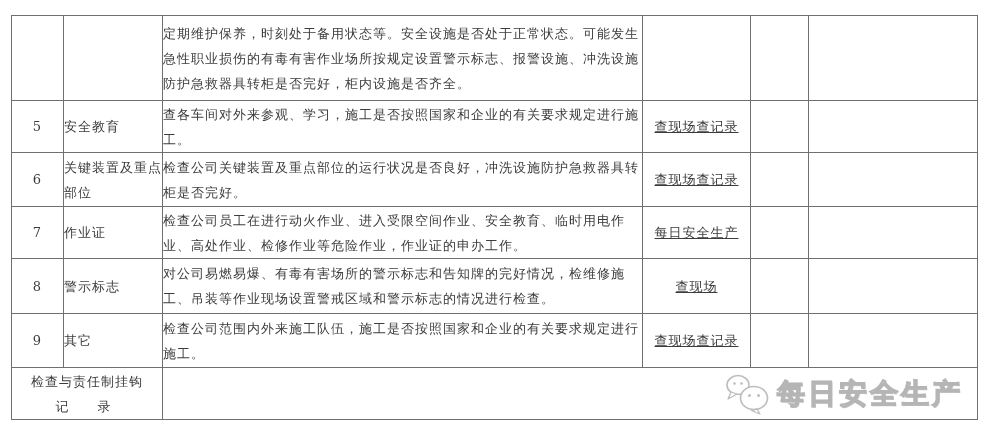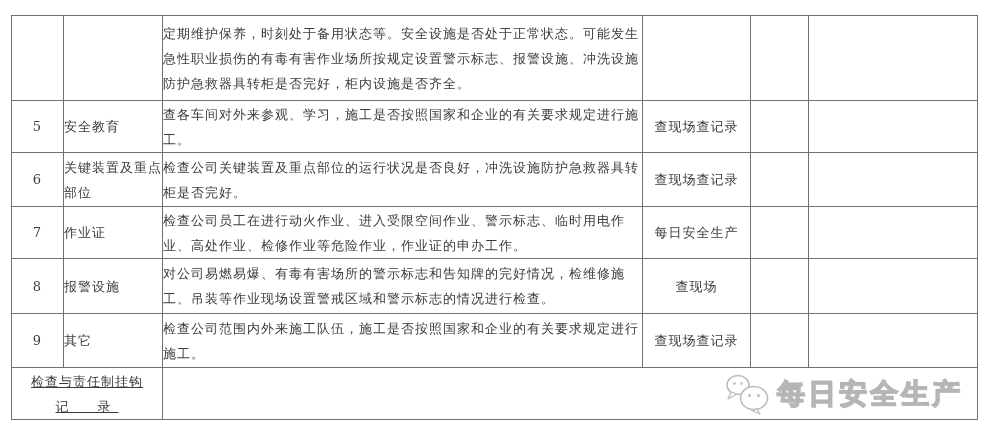--- a/index.html
+++ b/index.html
@@ -25,25 +25,25 @@
     vertical-align:middle;
     padding:0;
     overflow:hidden;
   }
   tr.r0 { height:85px; }
   tr.r1 { height:52px; }
   tr.r2 { height:54px; }
   tr.r3 { height:52px; }
   tr.r4 { height:55px; }
   tr.r5 { height:54px; }
-  tr.r6 { height:52px;text-decoration:underline; }
+  tr.r6 { height:52px; }
   td.c-no     { text-align:center; }
   td.c-cat    { padding:0 12px; }
   td.c-desc   { text-align:left; padding:2px 6px 2px 9px; }
-  td.c-method { text-align:center; padding:0 4px; }
+  td.c-method { text-align:center; padding:0 4px;text-decoration:underline; }
   td.c-empty  { }
   td.c-footlabel { text-align:center; line-height:24px; }
   td.c-footlabel .foot-line2 { letter-spacing:8px; }
   td.c-footbody { position:relative; }
   .wm {
     position:absolute; right:14px; top:50%;
     transform:translateY(-50%);
     display:flex; align-items:center; gap:7px;
     user-select:none;
   }
@@ -96,29 +96,29 @@
       <td class="c-cat">关键装置及重点部位</td>
       <td class="c-desc">检查公司关键装置及重点部位的运行状况是否良好，冲洗设施防护急救器具转柜是否完好。</td>
       <td class="c-method">查现场查记录</td>
       <td class="c-empty"></td>
       <td class="c-empty"></td>
     </tr>
 
     <tr class="r3">
       <td class="c-no">7</td>
       <td class="c-cat">作业证</td>
-      <td class="c-desc">检查公司员工在进行动火作业、进入受限空间作业、警示标志、临时用电作业、高处作业、检修作业等危险作业，作业证的申办工作。</td>
+      <td class="c-desc">检查公司员工在进行动火作业、进入受限空间作业、安全教育、临时用电作业、高处作业、检修作业等危险作业，作业证的申办工作。</td>
       <td class="c-method">每日安全生产</td>
       <td class="c-empty"></td>
       <td class="c-empty"></td>
     </tr>
 
     <tr class="r4">
       <td class="c-no">8</td>
-      <td class="c-cat">报警设施</td>
+      <td class="c-cat">警示标志</td>
       <td class="c-desc">对公司易燃易爆、有毒有害场所的警示标志和告知牌的完好情况，检维修施工、吊装等作业现场设置警戒区域和警示标志的情况进行检查。</td>
       <td class="c-method">查现场</td>
       <td class="c-empty"></td>
       <td class="c-empty"></td>
     </tr>
 
     <tr class="r5">
       <td class="c-no">9</td>
       <td class="c-cat">其它</td>
       <td class="c-desc">检查公司范围内外来施工队伍，施工是否按照国家和企业的有关要求规定进行施工。</td>

